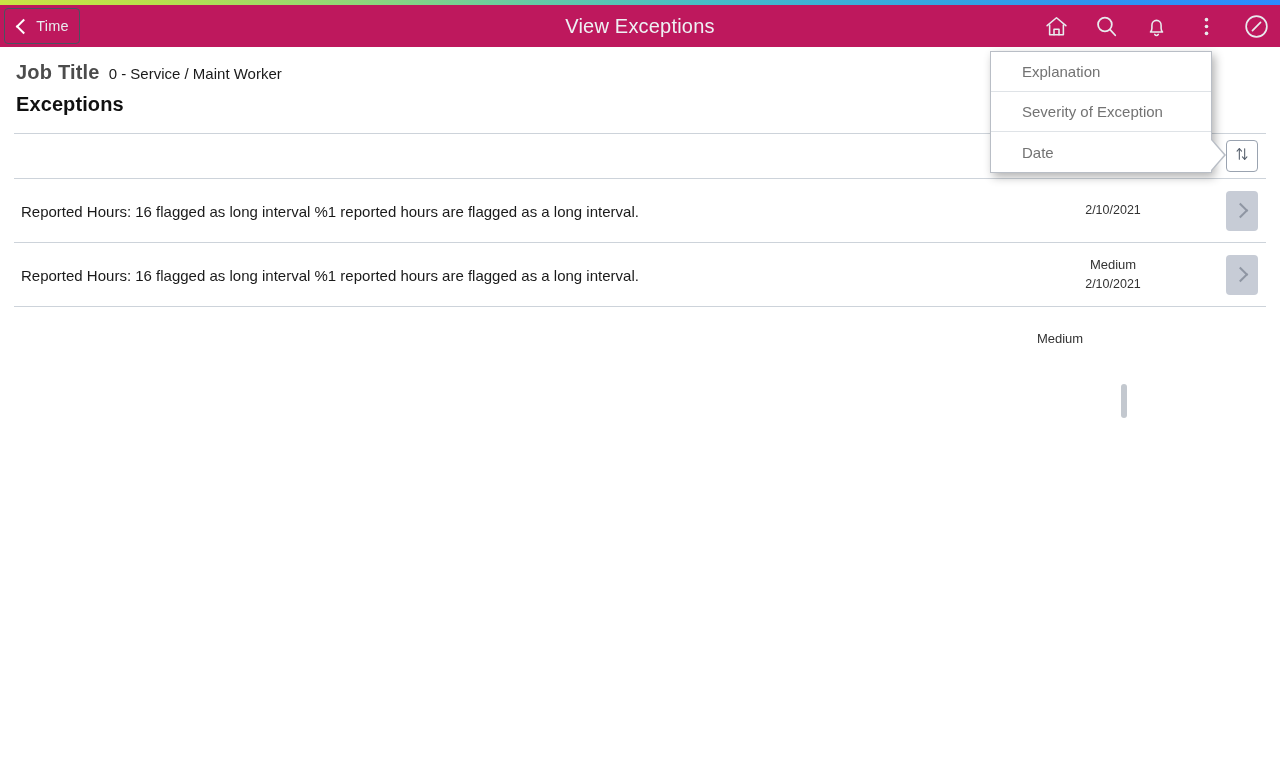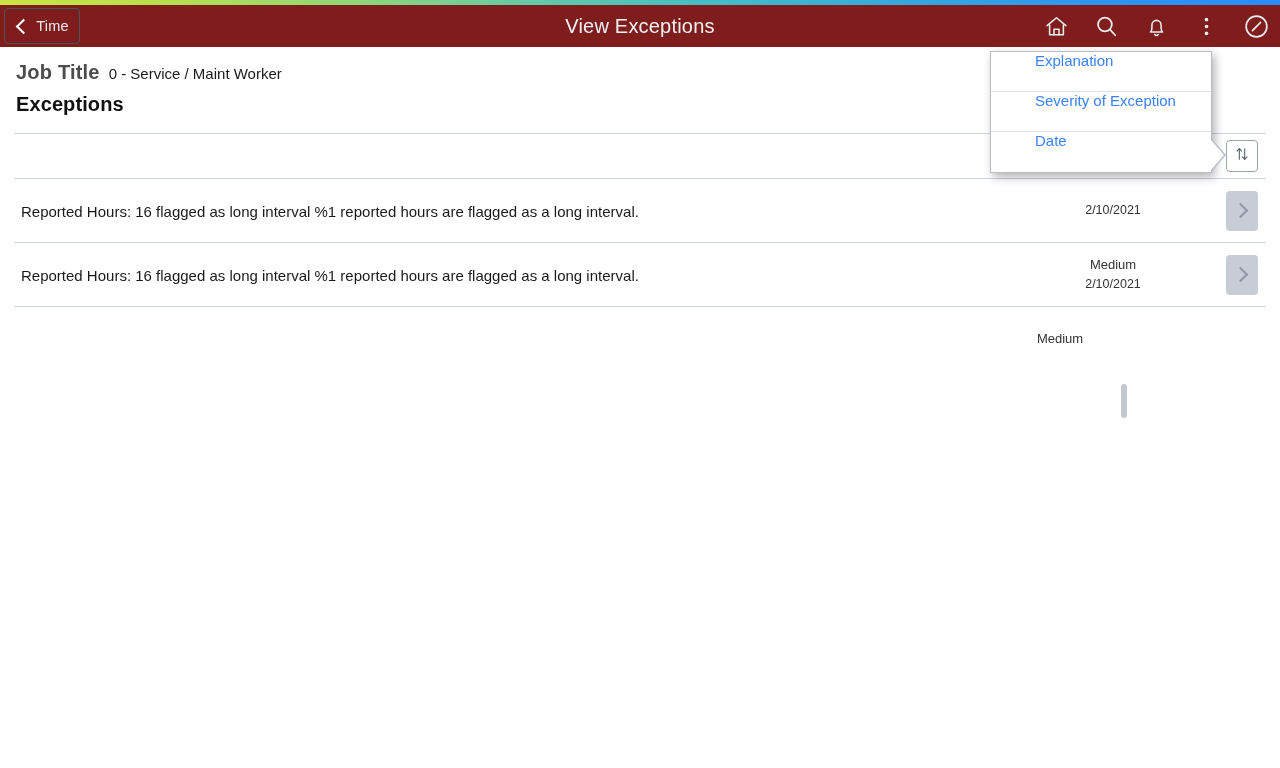--- a/index.html
+++ b/index.html
@@ -33,21 +33,21 @@
        #2b8bff 100%);
     z-index: 40;
   }
 
   
   .header {
     position: absolute;
     top: 5px; left: 0;
     width: 1280px;
     height: 42px;
-    background: #7f1d1d;
+    background: #be185d;
     z-index: 30;
   }
   .back-btn {
     position: absolute;
     left: 4px;
     top: 3px;
     width: 76px;
     height: 36px;
     border: 1px solid #4a5360;
     border-radius: 4px;
@@ -285,23 +285,24 @@
   }
   .sort-close .x {
     font-size: 16px;
     color: #4a4a4a;
     line-height: 1;
     font-family: "Liberation Sans", sans-serif;
   }
   .sort-item {
     height: 40px;
     display: flex;
-    padding-left: 44px;
+    align-items: center;
+    padding-left: 31px;
     font-size: 15px;
-    color: #3b82f6;
+    color: #737373;
     border-bottom: 1px solid #dfe3e7;
     cursor: pointer;
     box-sizing: border-box;
     background: #ffffff;
   }
   .sort-item:last-child { border-bottom: none; }
 
   
   .panel-pointer {
     position: absolute;

